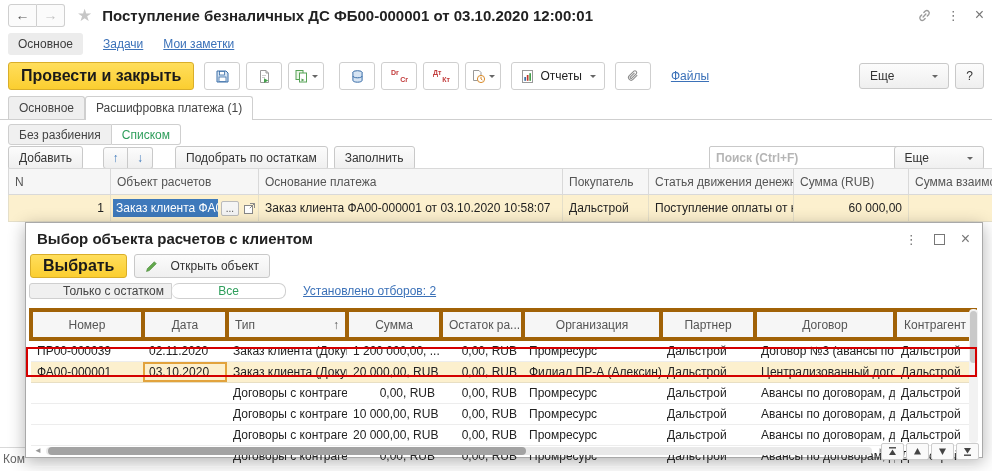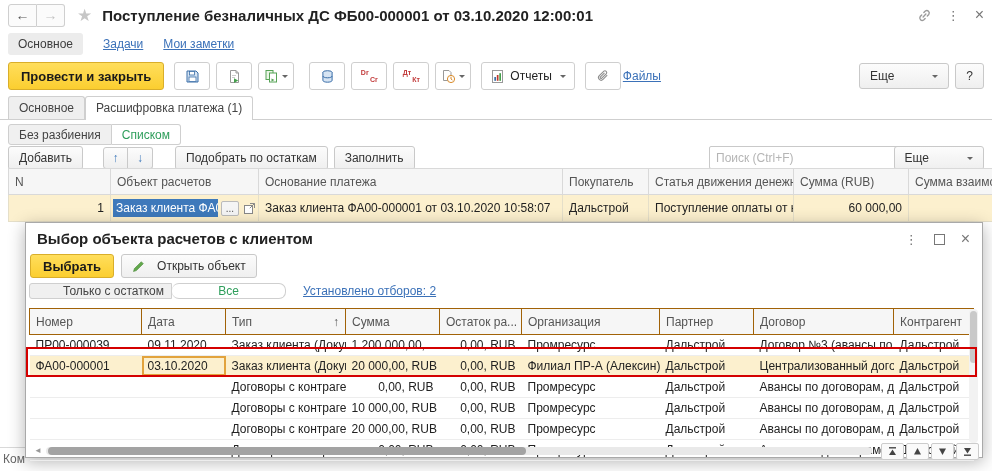--- a/index.html
+++ b/index.html
@@ -18,32 +18,32 @@
   .kebab{font-size:13px;color:#777;cursor:pointer;}
   .closex{font-size:16px;color:#777;cursor:pointer;}
 
   
   .navtabs{position:absolute;top:32px;left:8px;height:24px;display:flex;align-items:center;gap:20px;}
   .navtab-main{background:#ECECEC;border-radius:3px;padding:4px 10px;color:#3D3D3D;}
   a.lnk{color:#3B71B8;text-decoration:underline;cursor:pointer;white-space:nowrap;}
 
   
   .toolbar{position:absolute;top:62px;left:8px;height:28px;display:flex;align-items:center;}
-  .btn-yellow{background:linear-gradient(#FFDE5C,#FBCE30);border:1px solid #D9AE2A;border-radius:3px;font-weight:bold;font-size:13px;padding:0 12px;height:26px;display:inline-flex;align-items:center;cursor:pointer;color:#1A1A1A;}
+  .btn-yellow{background:linear-gradient(#FFDE5C,#FBCE30);border:1px solid #D9AE2A;border-radius:3px;font-weight:bold;font-size:16px;padding:0 12px;height:26px;display:inline-flex;align-items:center;cursor:pointer;color:#1A1A1A;}
   .ibtn{height:26px;min-width:28px;border:1px solid #CFCFCF;border-radius:3px;background:#fff;display:inline-flex;align-items:center;justify-content:center;margin-left:6px;cursor:pointer;padding:0 3px;}
   .caret{width:0;height:0;border:3px solid transparent;border-top-color:#666;margin-left:3px;margin-top:4px;}
   .tgap{width:9px;}
   .btn{border:1px solid #C9C9C9;background:linear-gradient(#FCFCFC,#EFEFEF);border-radius:3px;padding:0 10px;height:24px;display:inline-flex;align-items:center;color:#333;cursor:pointer;gap:35px;}
   .toolbar-right{position:absolute;top:63px;right:8px;display:flex;gap:6px;}
   .acct-ic{position:relative;width:17px;height:16px;}
   .acct-ic i{position:absolute;font-style:normal;font-size:7px;font-weight:bold;color:#C23B3B;line-height:7px;}
   .acct-ic i.tl{left:0;top:1px;}
   .acct-ic i.br{right:0;bottom:1px;}
   .reports-btn{margin-left:10px;gap:5px;}
-  .files-wrap{display:flex;align-items:center;margin-left:10px;gap:2px;}
+  .files-wrap{display:flex;align-items:center;margin-left:10px;gap:20px;}
 
   
   .subtabs{position:absolute;top:95px;left:0;right:0;height:25px;border-bottom:1px solid #CFCFCF;padding-left:8px;display:flex;align-items:flex-end;box-sizing:border-box;}
   .subtab{border:1px solid #CFCFCF;border-bottom:none;padding:4px 10px;background:#EFEFEF;border-radius:3px 3px 0 0;color:#444;cursor:pointer;white-space:nowrap;}
   .subtab.active{background:#fff;position:relative;margin-bottom:-1px;padding-bottom:5px;}
 
   
   .segrow{position:absolute;top:124px;left:8px;display:flex;height:21px;}
   .seg{border:1px solid #CFCFCF;padding:0 10px;background:#F0F0F0;color:#444;display:inline-flex;align-items:center;cursor:pointer;white-space:nowrap;}
   .seg.first{border-radius:3px 0 0 3px;}
@@ -52,21 +52,21 @@
   
   .cmdbar{position:absolute;top:146px;left:8px;right:8px;height:23px;}
   .cmdbar .btn{height:22px;}
   .arrpair{display:inline-flex;margin-left:14px;}
   .arrbtn{width:25px;height:22px;border:1px solid #C9C9C9;background:linear-gradient(#FCFCFC,#EFEFEF);display:inline-flex;align-items:center;justify-content:center;cursor:pointer;box-sizing:border-box;}
   .arrbtn.up{border-radius:3px 0 0 3px;}
   .arrbtn.dn{border-radius:0 3px 3px 0;border-left:none;}
   .cmd-left{display:flex;align-items:center;}
   .cmd-left .btn{margin-right:6px;}
   .cmd-left .gapL{width:10px;}
-  .search{position:absolute;right:62px;top:0;width:211px;height:21px;border:1px solid #C9C9C9;border-radius:2px;display:flex;align-items:center;background:#fff;}
+  .search{position:absolute;right:62px;top:0;width:211px;height:21px;border:1px solid #C9C9C9;border-radius:2px;display:flex;align-items:center;background:#fff;font-weight:bold;}
   .search input{border:none;outline:none;flex:1;padding:0 6px;font:inherit;color:#333;min-width:0;background:transparent;}
   .search input::placeholder{color:#B5B5B5;}
   .search .clear{width:22px;height:100%;border-left:1px solid #DDD;display:flex;align-items:center;justify-content:center;color:#888;cursor:pointer;}
   .cmd-more{position:absolute;right:0;top:0;}
 
   
   table.grid{border-collapse:collapse;table-layout:fixed;}
   .main-table{position:absolute;top:168px;left:8px;width:984px;}
   .main-table th{height:21px;background:#F6F6F6;border:1px solid #D9D9D9;color:#555;font-weight:normal;text-align:left;padding:2px 6px;white-space:nowrap;overflow:hidden;}
   .main-table td{height:24px;background:#FCF0CE;border:1px solid #E5DFC9;padding:1px 6px;white-space:nowrap;overflow:hidden;}
@@ -88,21 +88,21 @@
   .modal-btns{position:absolute;left:4px;top:31px;display:flex;gap:7px;height:22px;}
   .modal-btns .btn-yellow{height:22px;}
   .modal-btns .btn{height:22px;gap:12px;}
   .modal-filter{position:absolute;left:3px;top:57px;display:flex;align-items:center;height:22px;}
   .modal-filter .seg{justify-content:center;}
   .modal-filter .seg.first{width:95px;padding-left:36px;}
   .modal-filter .seg.active{width:93px;border-radius:7px;}
   .modal-filter a.lnk{margin-left:17px;}
 
   .modal-table{position:absolute;left:3px;top:85px;width:944px;}
-  .modal-table th{height:21px;background:#F6F6F6;border:1px solid #a16207;color:#555;font-weight:normal;text-align:left;padding:2px 6px;white-space:nowrap;overflow:hidden;}
+  .modal-table th{height:21px;background:#F6F6F6;border:4px solid #a16207;color:#555;font-weight:normal;text-align:center;padding:2px 6px;white-space:nowrap;overflow:hidden;}
   .modal-table td{height:18px;padding:1px 6px;border-bottom:1px solid #EDEDED;white-space:nowrap;overflow:hidden;color:#222;}
   .modal-table tr.sel td{background:#FCF0CE;border-bottom-color:#E8DFC4;}
   .modal-table td.focus{background:#FBE9BC;box-shadow:inset 0 0 0 2px #E2A33D;}
   .th-sort{display:flex;justify-content:space-between;align-items:center;}
   .red-box{position:absolute;left:0;top:124px;width:947px;height:26px;border:2px solid #D40000;pointer-events:none;z-index:12;}
 
   .vscroll{position:absolute;right:4px;top:86px;width:9px;height:134px;background:#F2F2F2;border-radius:4px;}
   .vthumb{position:absolute;top:2px;left:1px;width:7px;height:52px;background:#C9C9C9;border-radius:4px;cursor:pointer;}
   .hscroll{position:absolute;left:20px;top:224px;height:8px;width:826px;background:#E9E9E9;border-radius:4px;}
   .hthumb{position:absolute;left:2px;top:0;height:8px;width:478px;background:#A3A3A3;border-radius:4px;cursor:pointer;}
@@ -349,21 +349,21 @@
           <th>Остаток ра...</th>
           <th>Организация</th>
           <th>Партнер</th>
           <th>Договор</th>
           <th>Контрагент</th>
         </tr>
       </thead>
       <tbody>
         <tr>
           <td>ПР00-000039</td>
-          <td>09.11.2020</td>
+          <td>02.11.2020</td>
           <td>Заказ клиента (Документ)</td>
           <td class="ralign">1 200 000,00, ...</td>
           <td class="ralign">0,00, RUB</td>
           <td>Промресурс</td>
           <td>Дальстрой</td>
           <td>Договор №3 (авансы по за...</td>
           <td>Дальстрой</td>
         </tr>
         <tr class="sel">
           <td>ФА00-000001</td>

